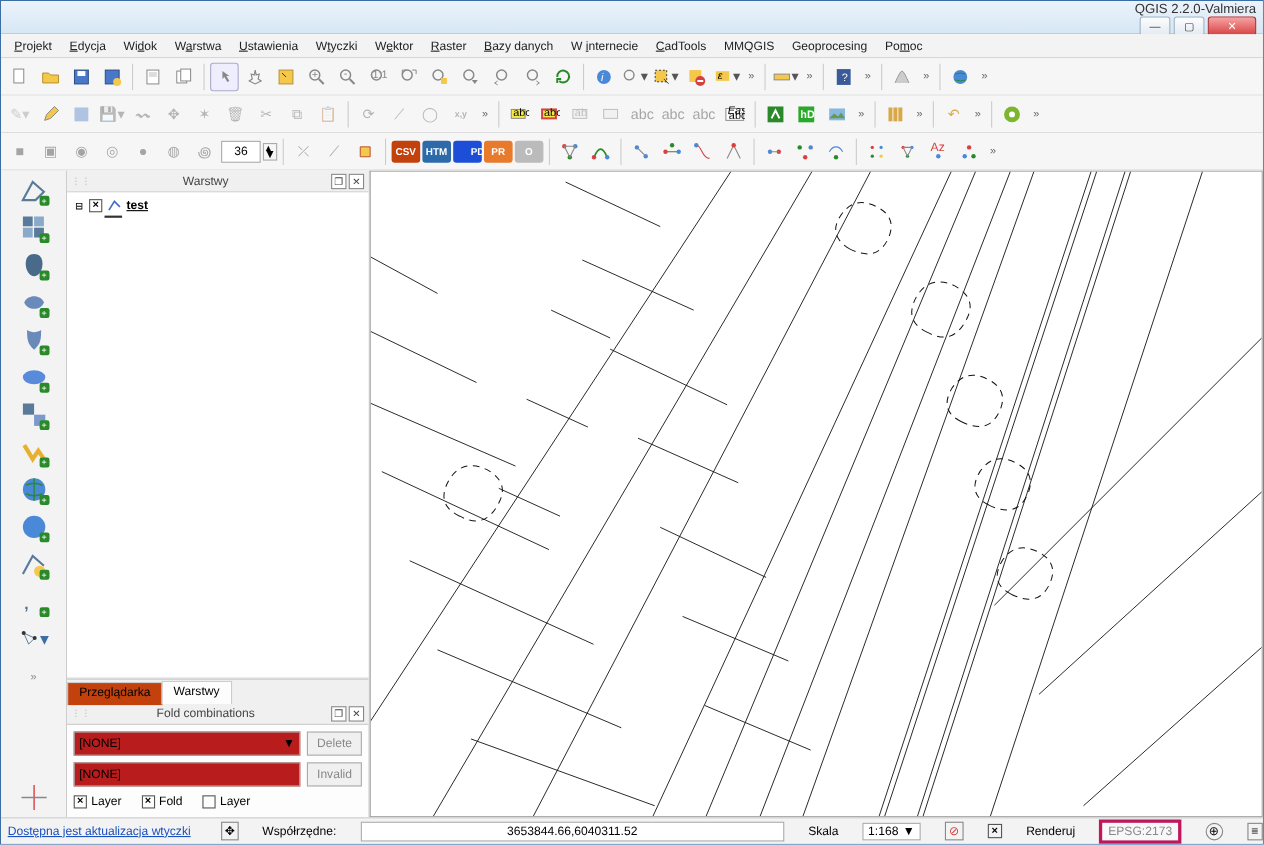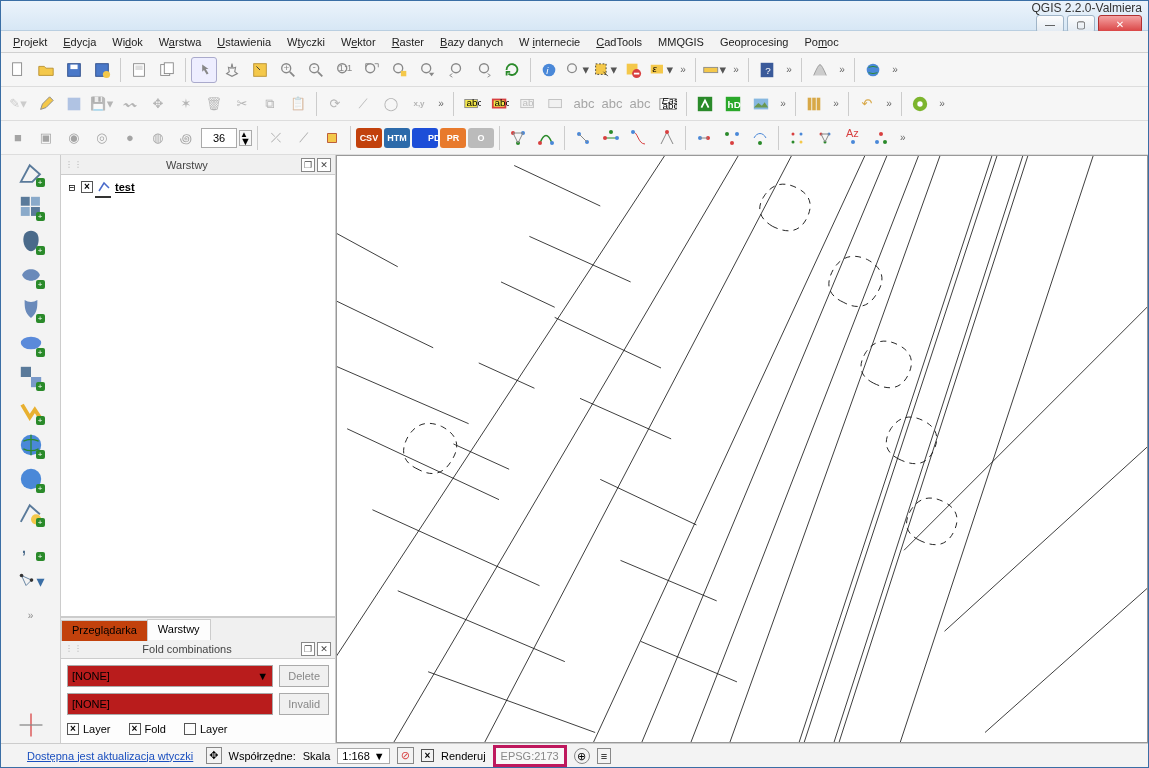--- a/index.html
+++ b/index.html
@@ -55,21 +55,21 @@
 .lc-select, .lc-input { flex:1; height:22px; border:1px solid #aaa; padding:0 4px; background:#b91c1c;}
 .lc-select { display:flex; align-items:center; justify-content:space-between;}
 .lc-btn { height:22px; padding:1px 8px; border:1px solid #aaa; background:#f0f0f0; color:#888;}
 .lc-checks { display:flex; gap:18px; padding:2px 0;}
 .lc-check { display:flex; align-items:center; gap:4px;}
 .lc-check .box { width:12px;height:12px;border:1px solid #555;font-size:10px;line-height:10px;text-align:center;font-weight:bold;}
 
 .canvas { flex:1; background:#fff; position:relative; overflow:hidden; border:1px solid #999;}
 .canvas svg { width:100%; height:100%; }
 
-.statusbar { height:24px; background:#f3f3f3; border-top:1px solid #ccc; display:flex; align-items:center; padding:0 20px; gap:7px; font-size:11px;}
+.statusbar { height:24px; background:#f3f3f3; border-top:1px solid #ccc; display:flex; align-items:center; padding:0 0; gap:22px; font-size:11px;}
 .statusbar .link { color:#1a4fbf; text-decoration:underline; padding:0 6px;}
 .statusbar .field { border:1px solid #aaa; padding:2px 6px; background:#fff; }
 .statusbar .coord { flex:1; min-width:200px; text-align:center; }
 .statusbar .scale-sel { display:flex; align-items:center; border:1px solid #aaa; background:#fff; padding:1px 4px; gap:4px;}
 .statusbar .chkbox { width:13px;height:13px;border:1px solid #555;font-size:10px;line-height:11px;text-align:center;font-weight:bold;}
 .statusbar .epsg { border:3px solid #be185d; padding:2px 5px; color:#888; background:#f8f8f8;}
 </style>
 </head>
 <body>
 
@@ -696,20 +696,21 @@
           <path d="M80 300 q-22 -10 -10 -32 q12 -20 34 -10 q22 12 10 32 q-12 22 -34 10z"></path>
         </g>
       </svg>
     </div>
   </div>
 
   <div class="statusbar">
     <span class="link">Dostępna jest aktualizacja wtyczki</span>
     <span style="border:1px solid #888;padding:1px 2px;">✥</span>
     <span>Współrzędne:</span>
+    <span class="field coord">3653844.66,6040311.52</span>
     <span>Skala</span>
     <span class="scale-sel">
         <span>1:168</span>
         <span>▼</span>
       </span>
     <span style="border:1px solid #888;padding:1px 3px;color:#d84040;">⊘</span>
     <span class="chkbox">×</span>
     <span>Renderuj</span>
     <span class="epsg">EPSG:2173</span>
     <span style="border:1px solid #888;border-radius:50%;width:16px;height:16px;text-align:center;line-height:14px;">⊕</span>

